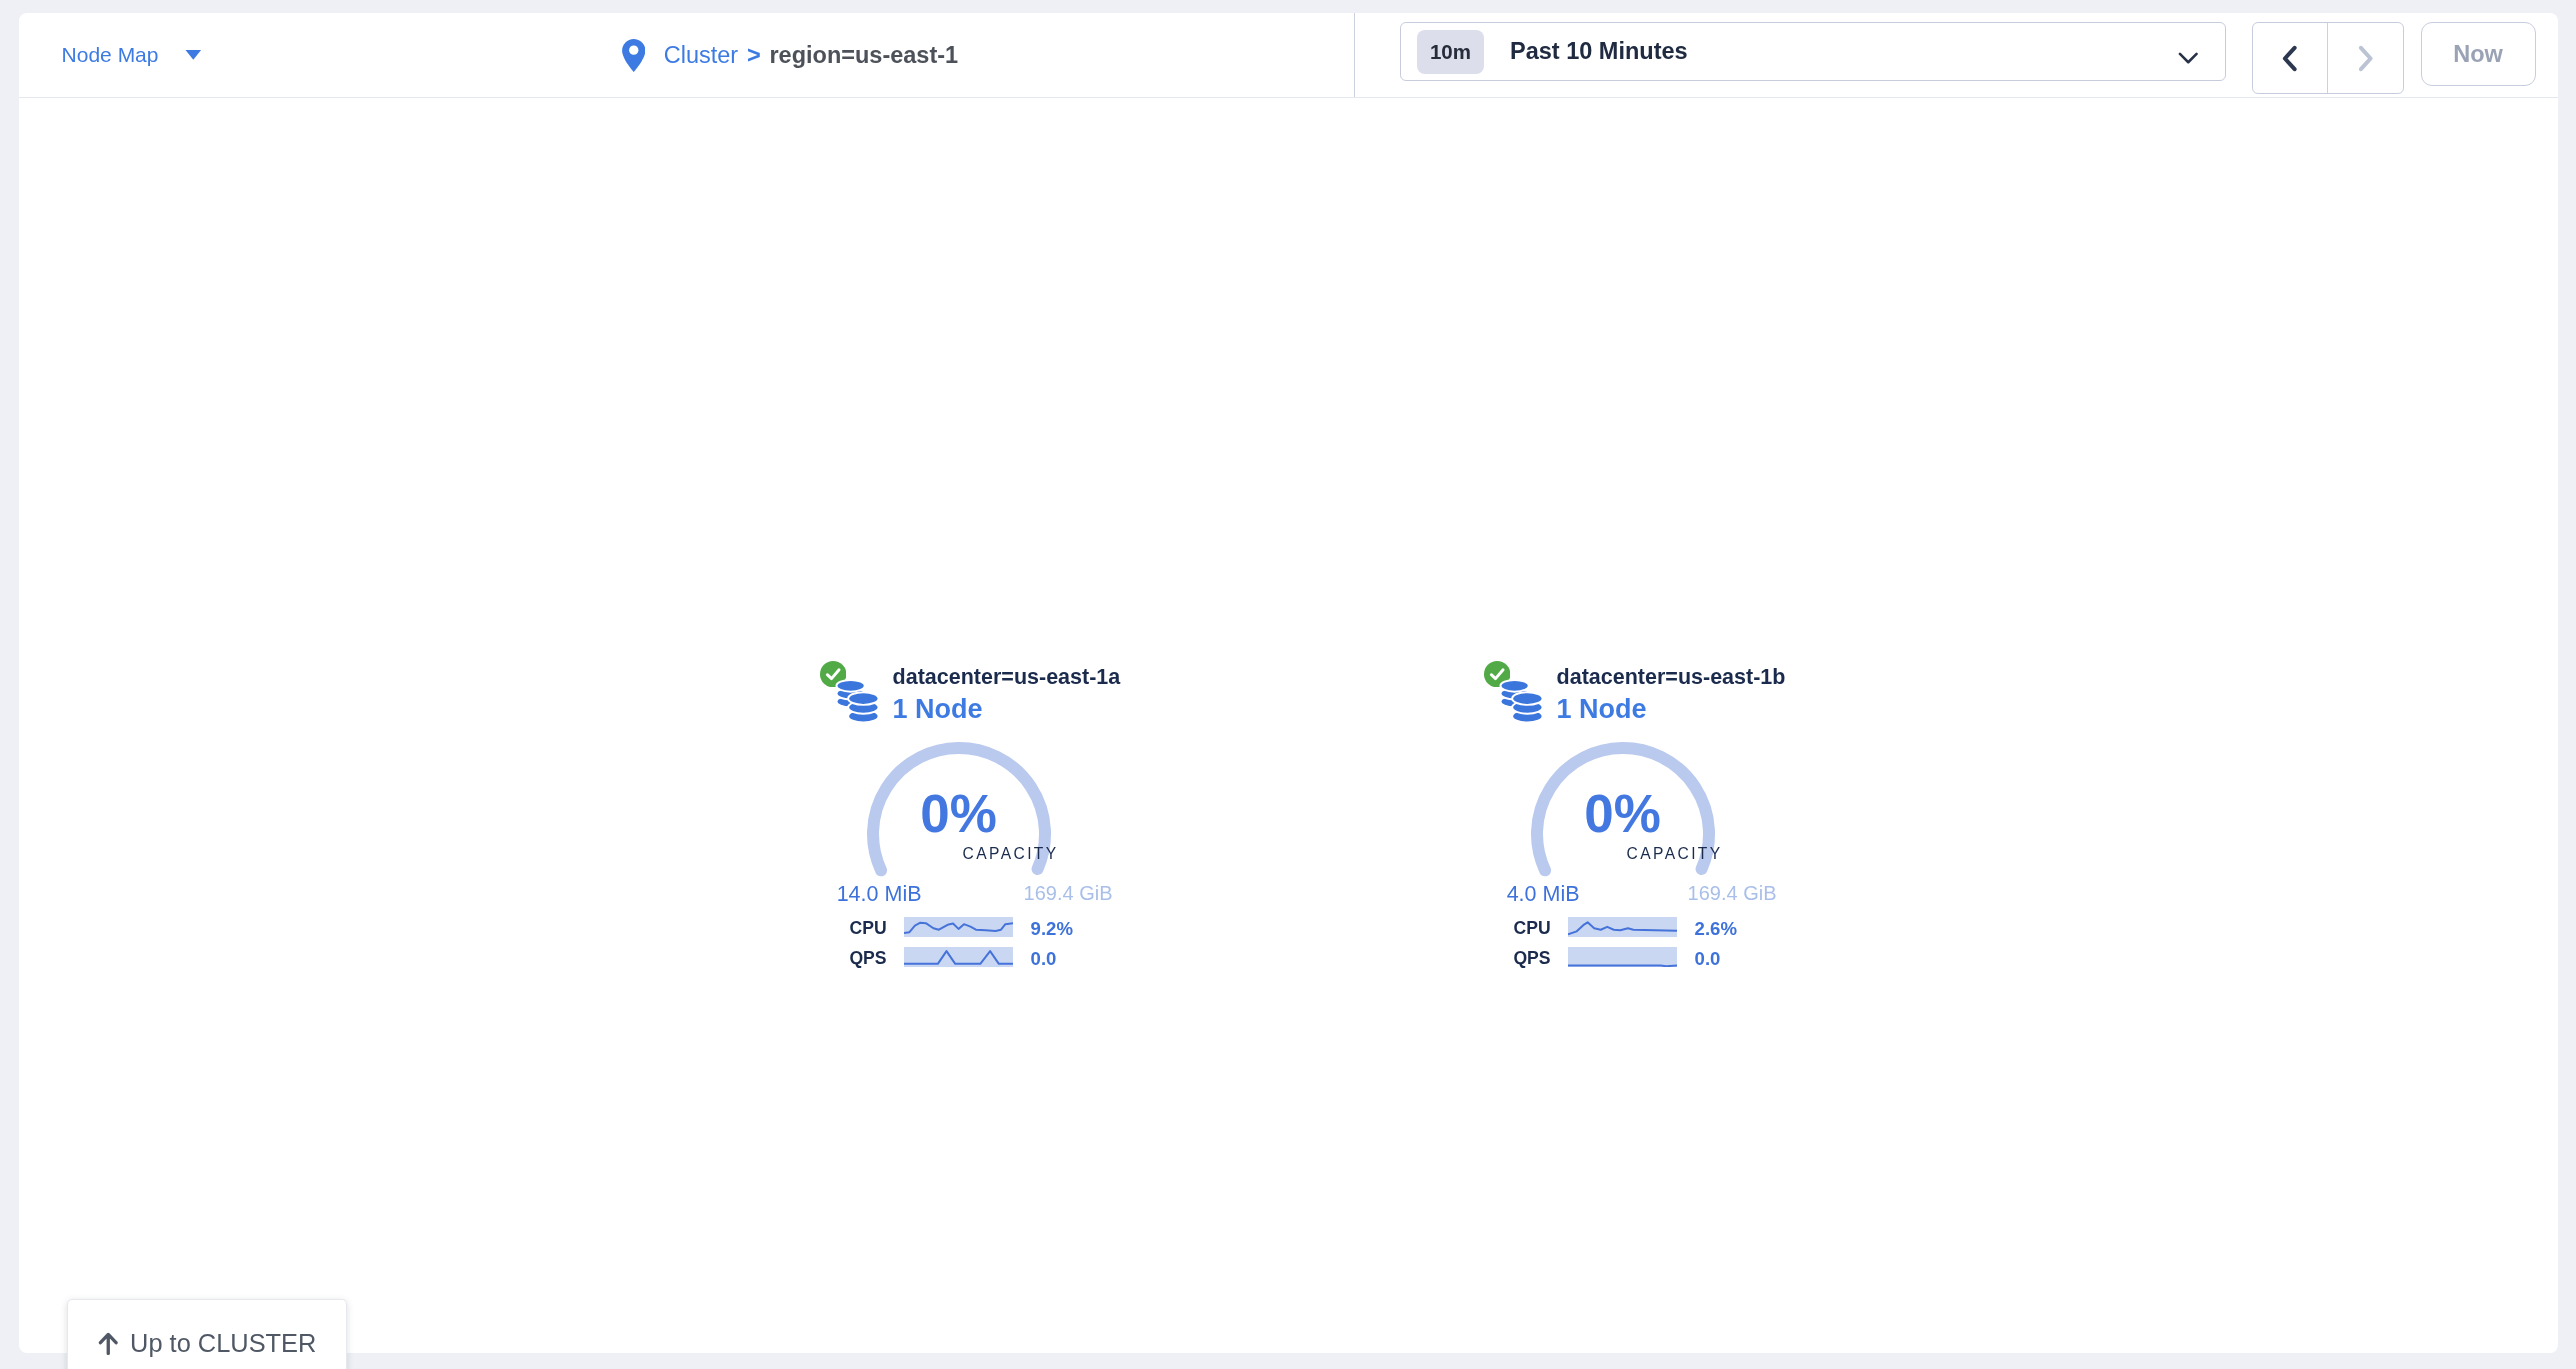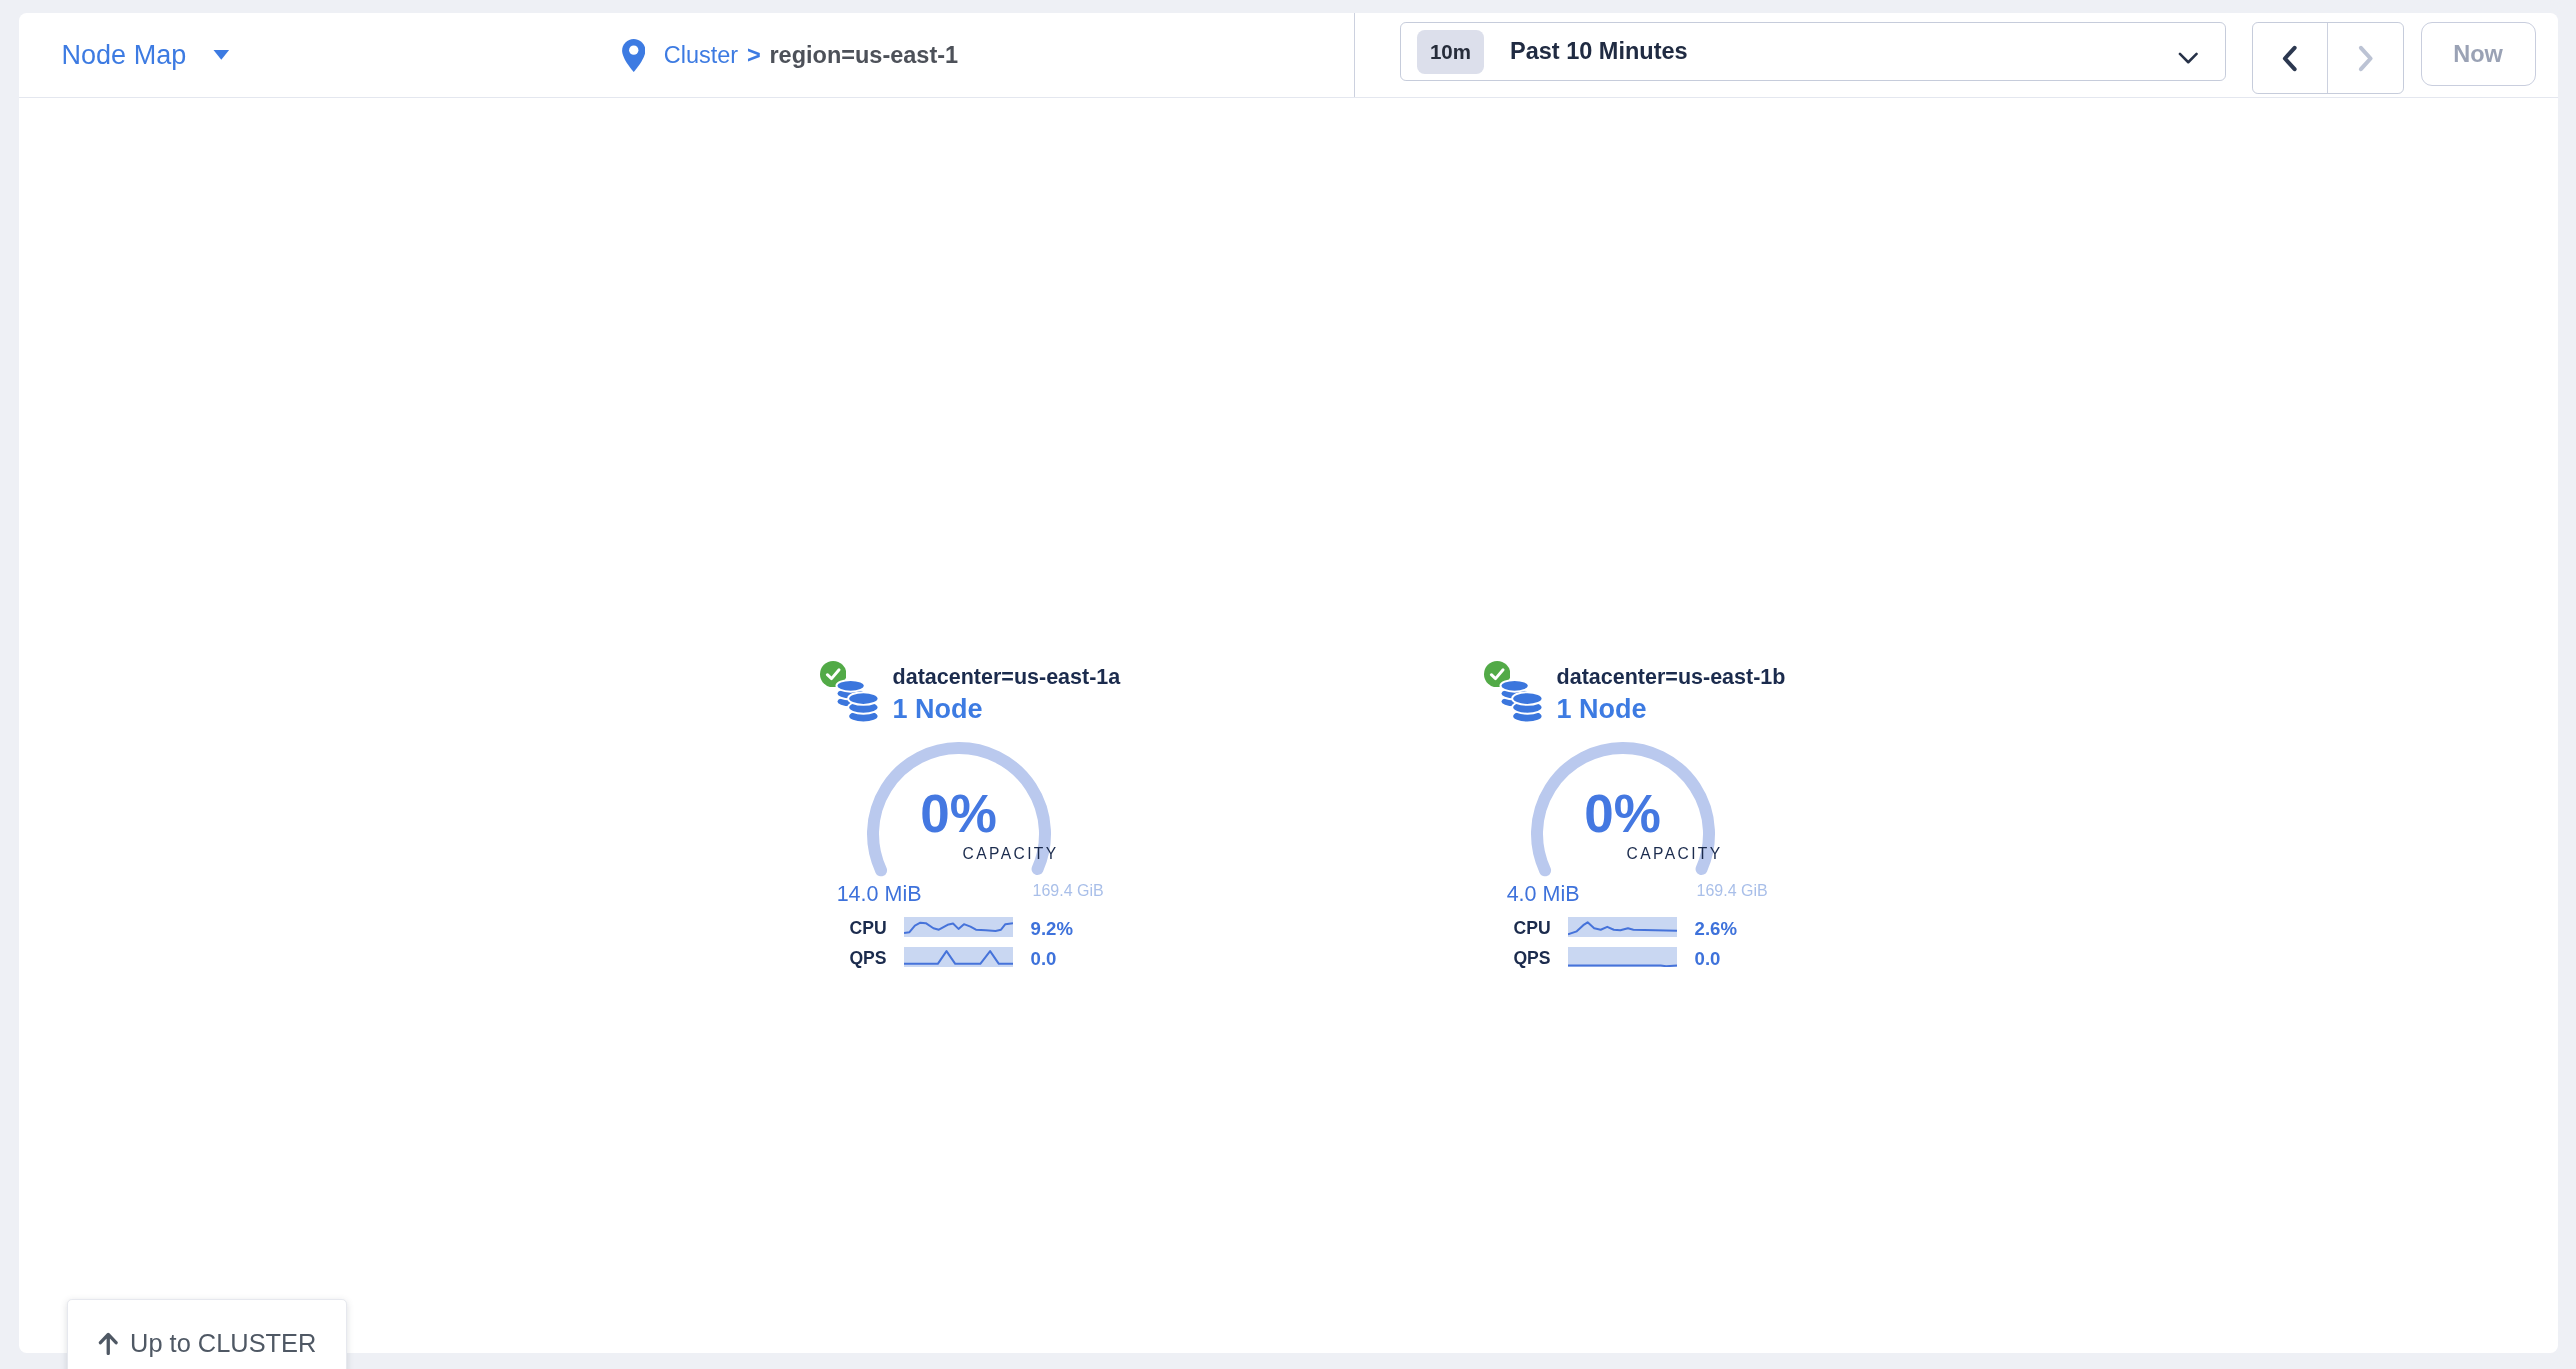--- a/index.html
+++ b/index.html
@@ -8,21 +8,21 @@
     --spark-bg:#c9d7f2; --spark-line:#4673da; --green:#52aa47; --disabled-gray:#9aa2b5;
     --border-gray:#c6ccdb; --page-bg:#eef0f5;
   }
   *{box-sizing:border-box;margin:0;padding:0}
   html,body{width:2576px;height:1369px;overflow:hidden}
   body{background:var(--page-bg);font-family:"Liberation Sans",sans-serif;position:relative}
   .panel{position:absolute;left:18.6px;top:12.7px;width:2539px;height:1340px;background:#fff;border-radius:7.8px}
   
   .header{position:absolute;left:0;top:0;width:100%;height:85px;border-bottom:1px solid #e4e7ef}
   .view-select{position:absolute;left:43px;top:0;height:85px;display:flex;align-items:center;gap:25.4px;cursor:pointer}
-  .view-select .label{font-size:27px;font-weight:500;color:var(--accent-blue)}
+  .view-select .label{font-size:21px;font-weight:500;color:var(--accent-blue)}
   .breadcrumb{position:absolute;left:603px;top:0;height:85px;display:flex;align-items:center;gap:8.8px;font-size:23.5px}
   .breadcrumb .pin{margin-right:9.8px;display:flex}
   .breadcrumb .link{color:var(--accent-blue);text-decoration:none;cursor:pointer}
   .breadcrumb .sep{color:var(--accent-blue);font-weight:600}
   .breadcrumb .current{color:var(--breadcrumb-current);font-weight:600}
   .header-divider{position:absolute;left:1335px;top:0;width:1px;height:84px;background:#ccd1df}
   .time-select{position:absolute;left:1381px;top:9.8px;width:826px;height:59px;border:1px solid var(--border-gray);
     border-radius:5.9px;background:#fff;display:flex;align-items:center;cursor:pointer}
   .time-badge{margin-left:16.6px;background:#dcdfeb;border-radius:7.8px;padding:9.8px 12.7px;font-size:20.5px;font-weight:700;color:#262c3a}
   .time-label{margin-left:26.4px;font-size:23.5px;font-weight:600;color:#202b42}
@@ -40,21 +40,21 @@
   .check-badge{position:absolute;left:0;top:2px}
   .db-icon{position:absolute;left:13.7px;top:15.6px}
   .loc-title{position:absolute;left:73px;top:5.9px;font-size:21.5px;font-weight:700;color:var(--navy);white-space:nowrap}
   .loc-nodes{position:absolute;left:73px;top:35px;font-size:27px;font-weight:700;color:var(--accent-blue)}
   .gauge{position:absolute;left:39px;top:75px;width:200px;height:200px}
   .gauge svg{position:absolute;left:0;top:0}
   .gauge-pct{position:absolute;left:0;top:49px;width:100%;text-align:center;font-size:53px;font-weight:700;color:var(--gauge-pct)}
   .gauge-cap{position:absolute;left:0;top:111px;width:100%;text-align:right;font-size:15.6px;font-weight:400;
     letter-spacing:2.4px;color:var(--navy)}
   .cap-used{position:absolute;left:0;top:223px;width:119px;text-align:center;font-size:21.5px;color:var(--used-blue);white-space:nowrap}
-  .cap-total{position:absolute;left:179px;top:223px;width:139px;text-align:center;font-size:16px;color:var(--total-light);white-space:nowrap}
+  .cap-total{position:absolute;left:179px;top:223px;width:139px;text-align:center;font-size:20px;color:var(--total-light);white-space:nowrap}
   .metric-label{position:absolute;left:0;width:67px;text-align:right;font-size:17.6px;font-weight:700;color:var(--navy)}
   .spark{position:absolute;left:84px;width:109px;height:20.5px;background:var(--spark-bg)}
   .spark svg{display:block;width:100%;height:100%}
   .metric-value{position:absolute;left:211px;font-size:18.6px;font-weight:700;color:var(--used-blue);white-space:nowrap}
   .row-cpu .metric-label,.row-cpu .metric-value{top:259px}
   .row-cpu .spark{top:258px}
   .row-qps .metric-label,.row-qps .metric-value{top:289px}
   .row-qps .spark{top:288px}
   .up-btn{position:absolute;left:48px;top:1200px;width:280px;height:89px;background:#fff;border:1px solid #e6e8ee;
     border-radius:4.9px;box-shadow:0 2px 7.8px rgba(60,64,80,.18);display:flex;align-items:center;justify-content:center;

